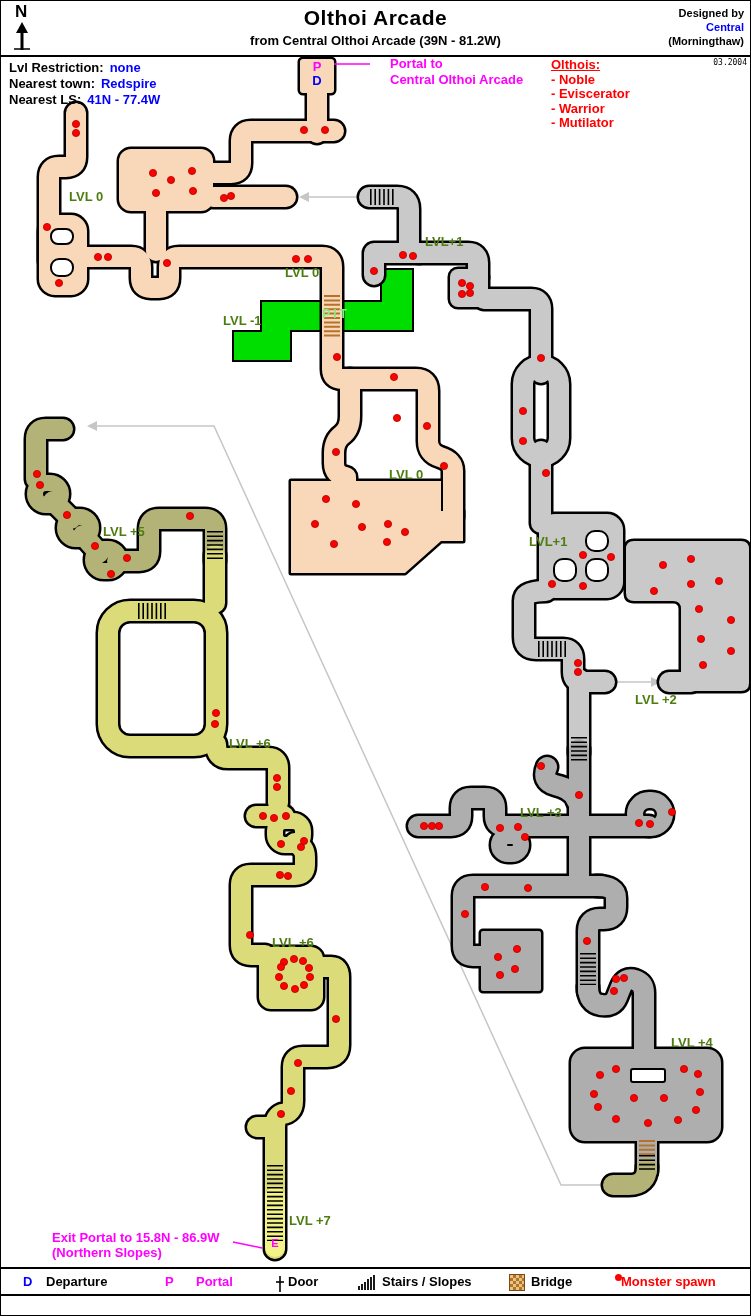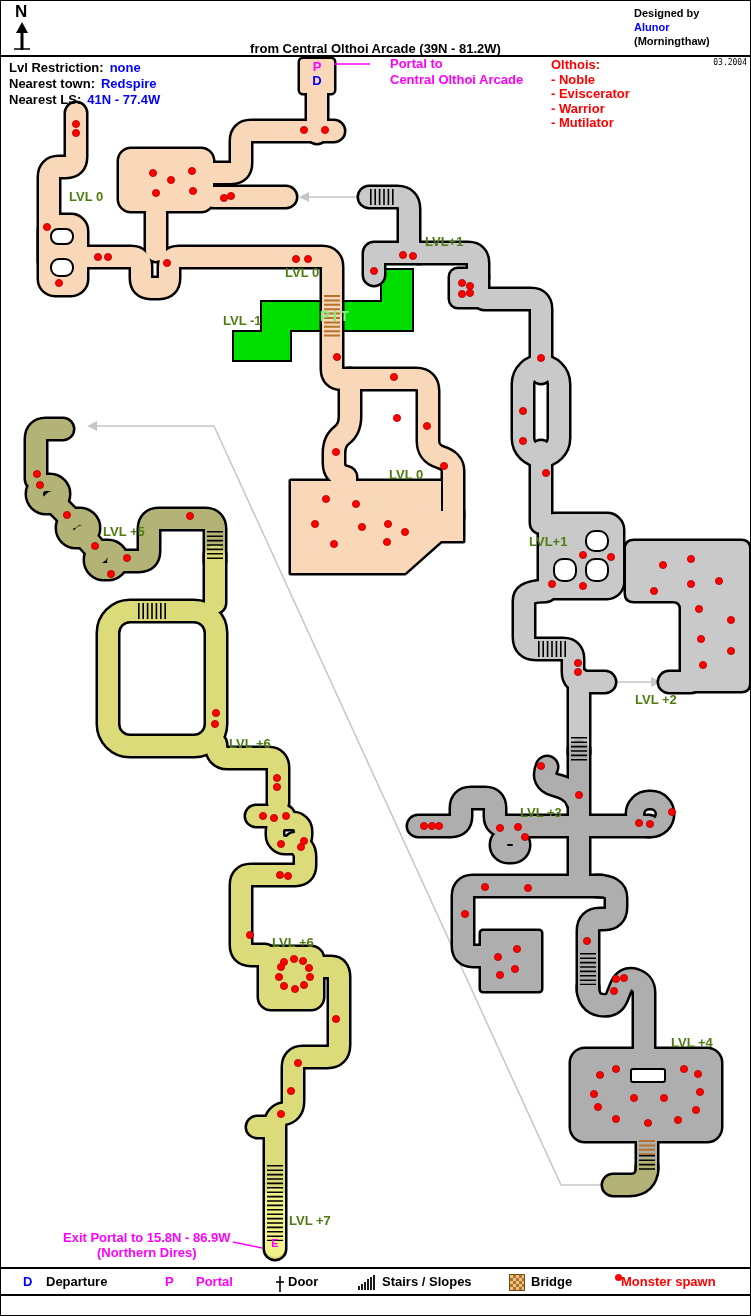--- a/index.html
+++ b/index.html
@@ -1,40 +1,40 @@
 <!DOCTYPE html>
 <html style="--c-peach: #F8D8B8; --c-gray-light: #C9C9C9; --c-gray-dark: #AEAEAE; --c-olive: #B3B377; --c-yellow: #DBDB7A; --c-yellow-bright: #F2F288; --c-pit-green: #00DE00; --c-pit-text: #7FEF7F; --c-magenta: #FF00FF; --c-blue: #0000FF; --c-red: #FF0000; --c-connector: #C6C6C6;"><head>
 <meta charset="utf-8">
 <style>
   html,body{margin:0;padding:0;background:#fff;}
   .page{position:relative;width:751px;height:1316px;border:1px solid #000;box-sizing:border-box;
         background:#fff;font-family:"Liberation Sans",sans-serif;overflow:hidden;}
   .abs{position:absolute;}
   
   .hdr-title{left:0;top:5px;width:100%;text-align:center;font-size:21px;font-weight:bold;letter-spacing:.5px;}
-  .hdr-sub{left:0;top:32px;width:100%;text-align:center;font-size:13px;font-weight:bold;margin-top:8px;}
+  .hdr-sub{left:0;top:32px;width:100%;text-align:center;font-size:13px;font-weight:bold;}
   .hdr-rule{left:0;top:54px;width:100%;height:0;border-top:2px solid #000;}
-  .designer{right:6px;top:5px;width:110px;text-align:left;font-size:11px;font-weight:bold;line-height:14px;}
+  .designer{right:6px;top:5px;width:110px;text-align:right;font-size:11px;font-weight:bold;line-height:14px;}
   .designer .blue{color:var(--c-blue);}
   .date{right:3px;top:57px;font-family:"DejaVu Sans Mono",monospace;font-size:8px;font-weight:normal;}
   .compass{left:8px;top:2px;width:34px;height:52px;}
   .compass .n{font-size:17px;font-weight:bold;line-height:17px;margin-left:6px;}
   
   .info{left:8px;top:59px;font-size:13px;font-weight:bold;line-height:16px;white-space:nowrap;}
   .info .v{color:var(--c-blue);margin-left:6px;}
   
   .olthois{left:550px;top:57px;font-size:13px;font-weight:bold;line-height:14.5px;color:var(--c-red);}
-  .olthois .hd{}
+  .olthois .hd{text-decoration:underline;}
   
   .magenta-text{color:var(--c-magenta);font-size:13px;font-weight:bold;line-height:16px;}
   .portal-note{left:373px;top:55px;margin-left:16px;}
-  .exit-note{left:62px;top:1229px;line-height:15px;text-align:center;}
+  .exit-note{left:51px;top:1229px;line-height:15px;}
   
   .lvl-label{position:absolute;font-size:13px;font-weight:bold;white-space:nowrap;color:#4d7c0f;}
-  .pit-label{left:270px;top:306px;width:130px;text-align:center;font-size:15px;font-weight:bold;
+  .pit-label{left:270px;top:306px;width:130px;text-align:center;font-size:12px;font-weight:bold;
              letter-spacing:3px;color:var(--c-pit-text);}
   .marker{position:absolute;font-weight:bold;text-align:center;}
   .m-p{left:299px;top:58px;width:34px;font-size:13px;color:var(--c-magenta);}
   .m-d{left:299px;top:72px;width:34px;font-size:13px;color:var(--c-blue);}
   .m-e{left:264px;top:1236px;width:20px;font-size:11px;color:var(--c-magenta);}
   
   .legend{left:0;top:1266px;width:100%;height:25px;border-top:2px solid #000;border-bottom:2px solid #000;
           box-sizing:content-box;background:#fff;}
   .legend span{position:absolute;font-size:13px;font-weight:bold;top:5px;white-space:nowrap;}
   .lg-key-d{left:22px;color:var(--c-blue);font-size:15px;top:4px;}
@@ -419,24 +419,25 @@
   </svg>
 
   <div class="abs compass">
     <div class="n">N</div>
     <svg width="34" height="34">
       <line x1="13" y1="10" x2="13" y2="30" stroke="#000" stroke-width="3"></line>
       <polygon points="13,2 7,13 19,13" fill="#000"></polygon>
       <line x1="5" y1="29" x2="21" y2="29" stroke="#000" stroke-width="1.5"></line>
     </svg>
   </div>
+  <div class="abs hdr-title">Olthoi Arcade</div>
   <div class="abs hdr-sub">from Central Olthoi Arcade (39N - 81.2W)</div>
   <div class="abs designer">
     <div>Designed by</div>
-    <div class="blue">Alunor</div>
+    <div class="blue">Central</div>
     <div>(Morningthaw)</div>
   </div>
   <div class="abs hdr-rule"></div>
   <div class="abs date">03.2004</div>
 
   <div class="abs info">
     <div>
       <span>Lvl Restriction:</span><span class="v">none</span>
     </div>
     <div>
@@ -454,21 +455,21 @@
     <div>- Warrior</div>
     <div>- Mutilator</div>
   </div>
 
   <div class="abs magenta-text portal-note">
     <div>Portal to</div>
     <div>Central Olthoi Arcade</div>
   </div>
   <div class="abs magenta-text exit-note">
     <div>Exit Portal to 15.8N - 86.9W</div>
-    <div>(Northern Dires)</div>
+    <div>(Northern Slopes)</div>
   </div>
   <div class="marker m-p">P</div>
   <div class="marker m-d">D</div>
   <div class="marker m-e">E</div>
   <div class="abs pit-label">PIT</div>
 
   <div class="lvl-label" style="left:68px;top:188px">LVL 0</div>
   <div class="lvl-label" style="left:284px;top:264px">LVL 0</div>
   <div class="lvl-label" style="left:222px;top:312px">LVL -1</div>
   <div class="lvl-label" style="left:424px;top:233px">LVL+1</div>

